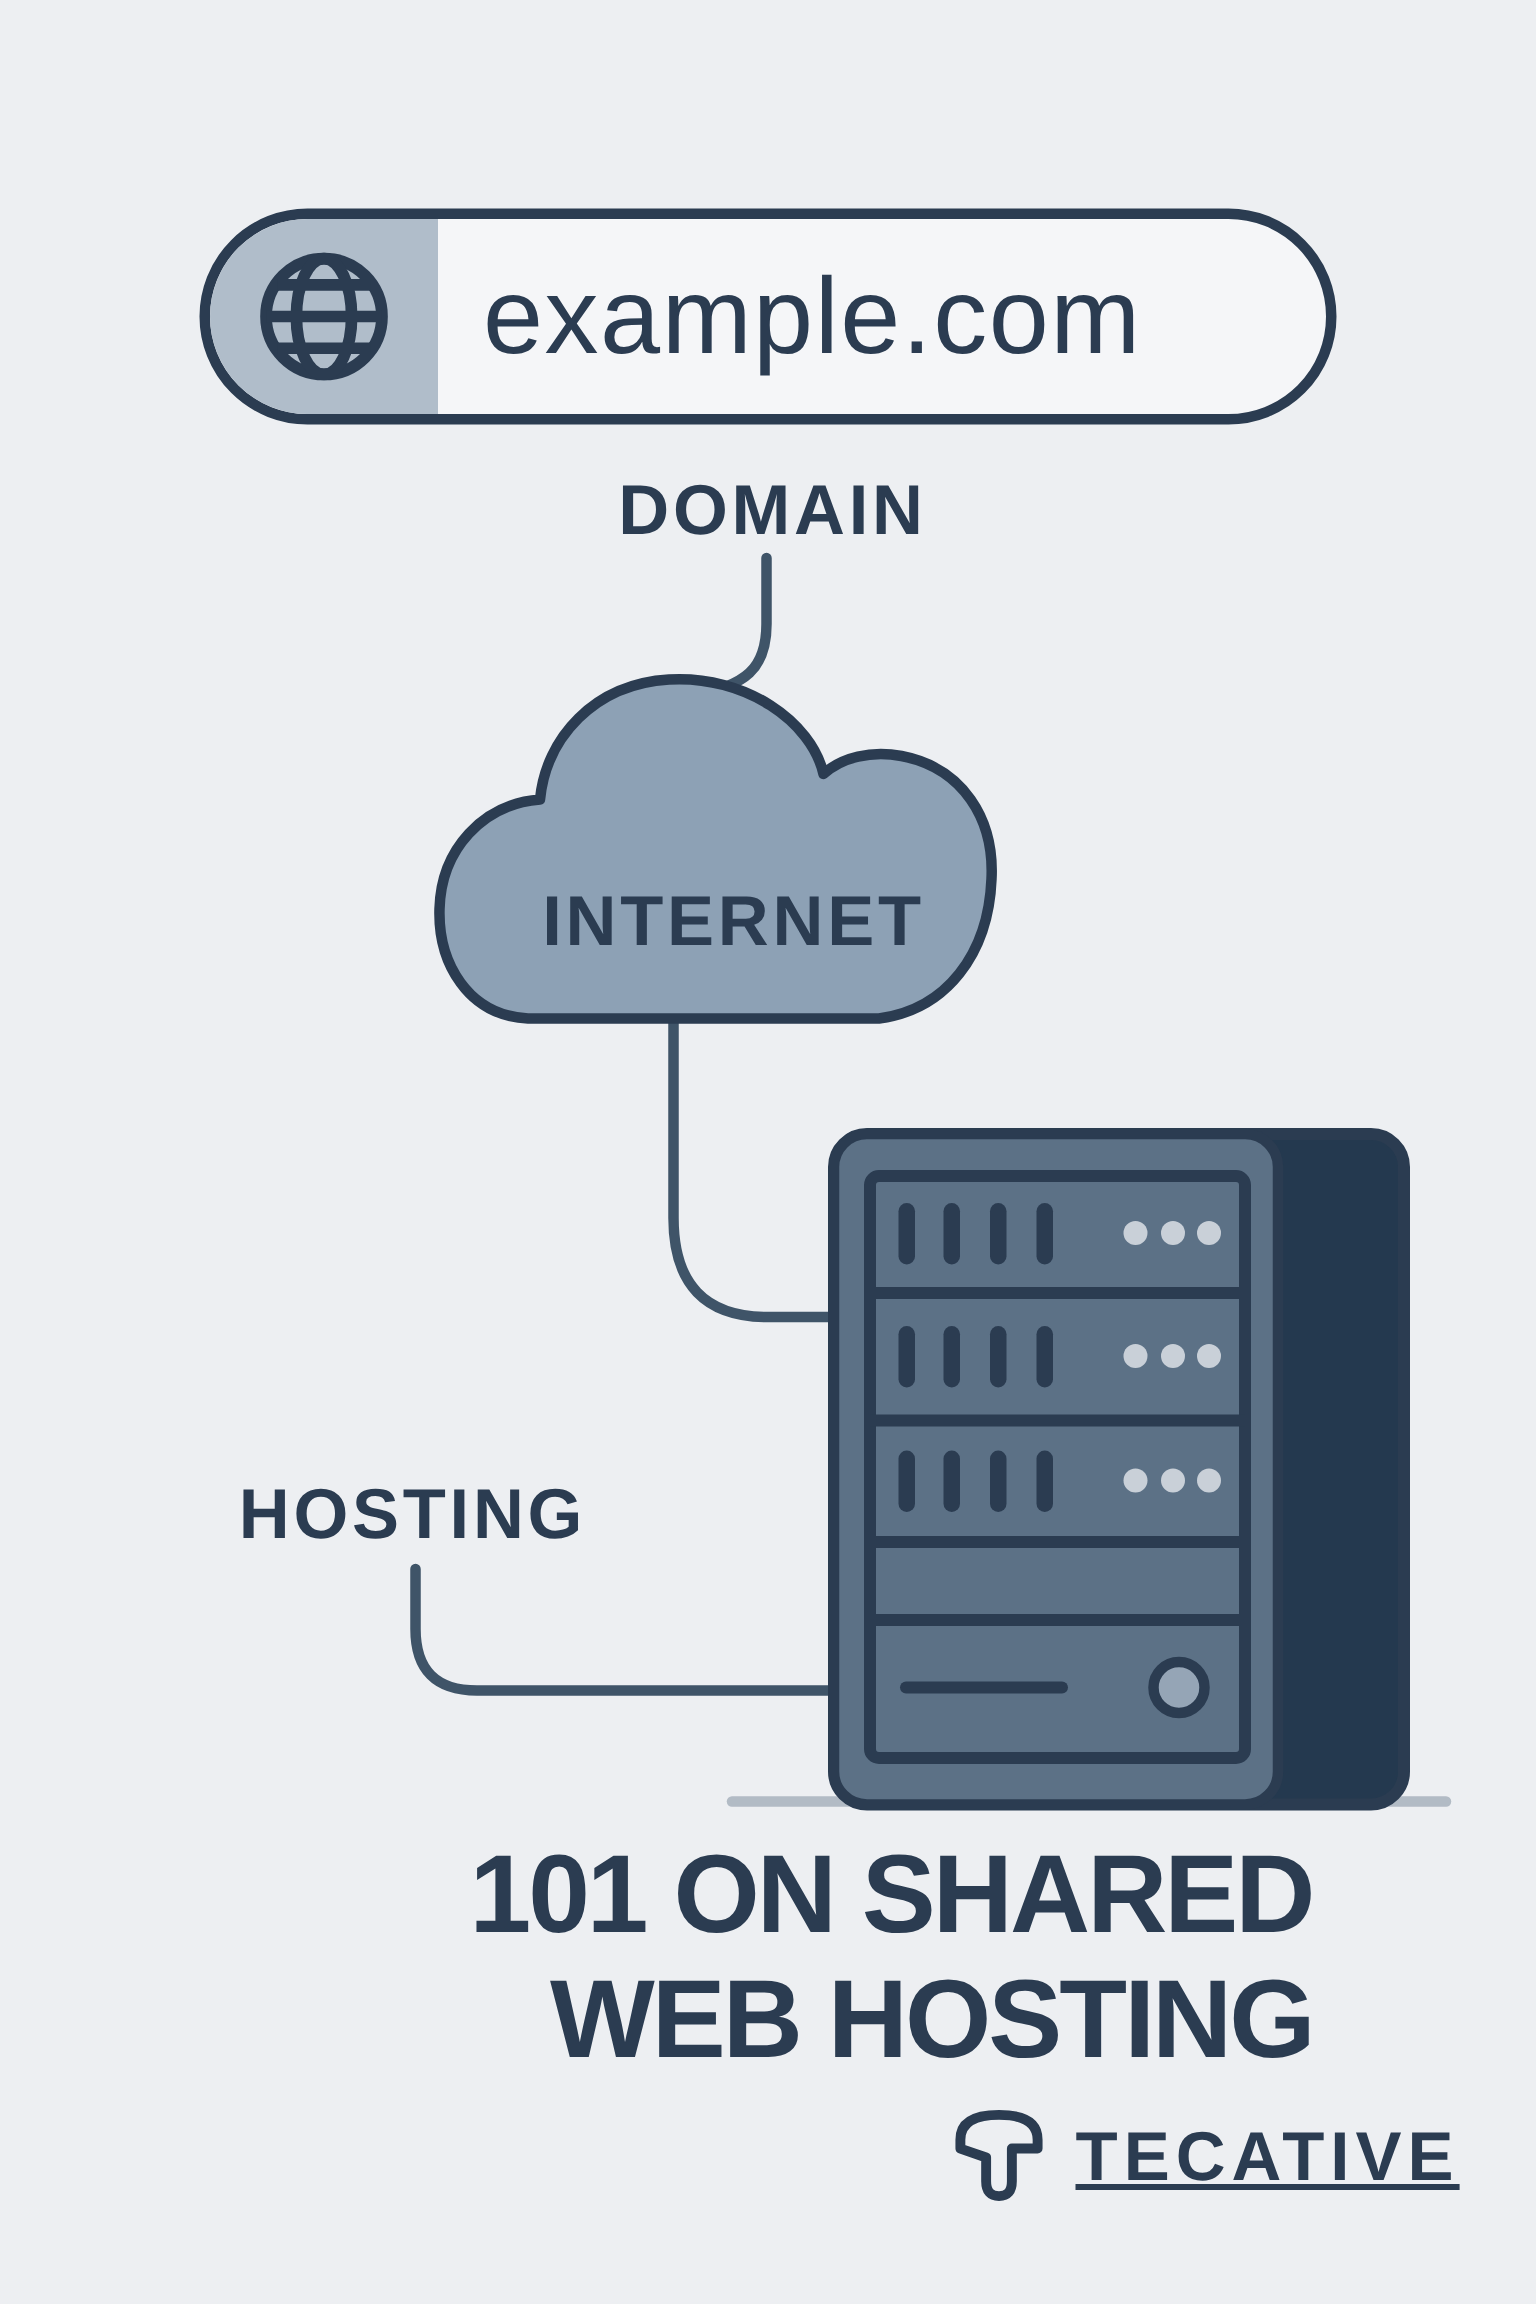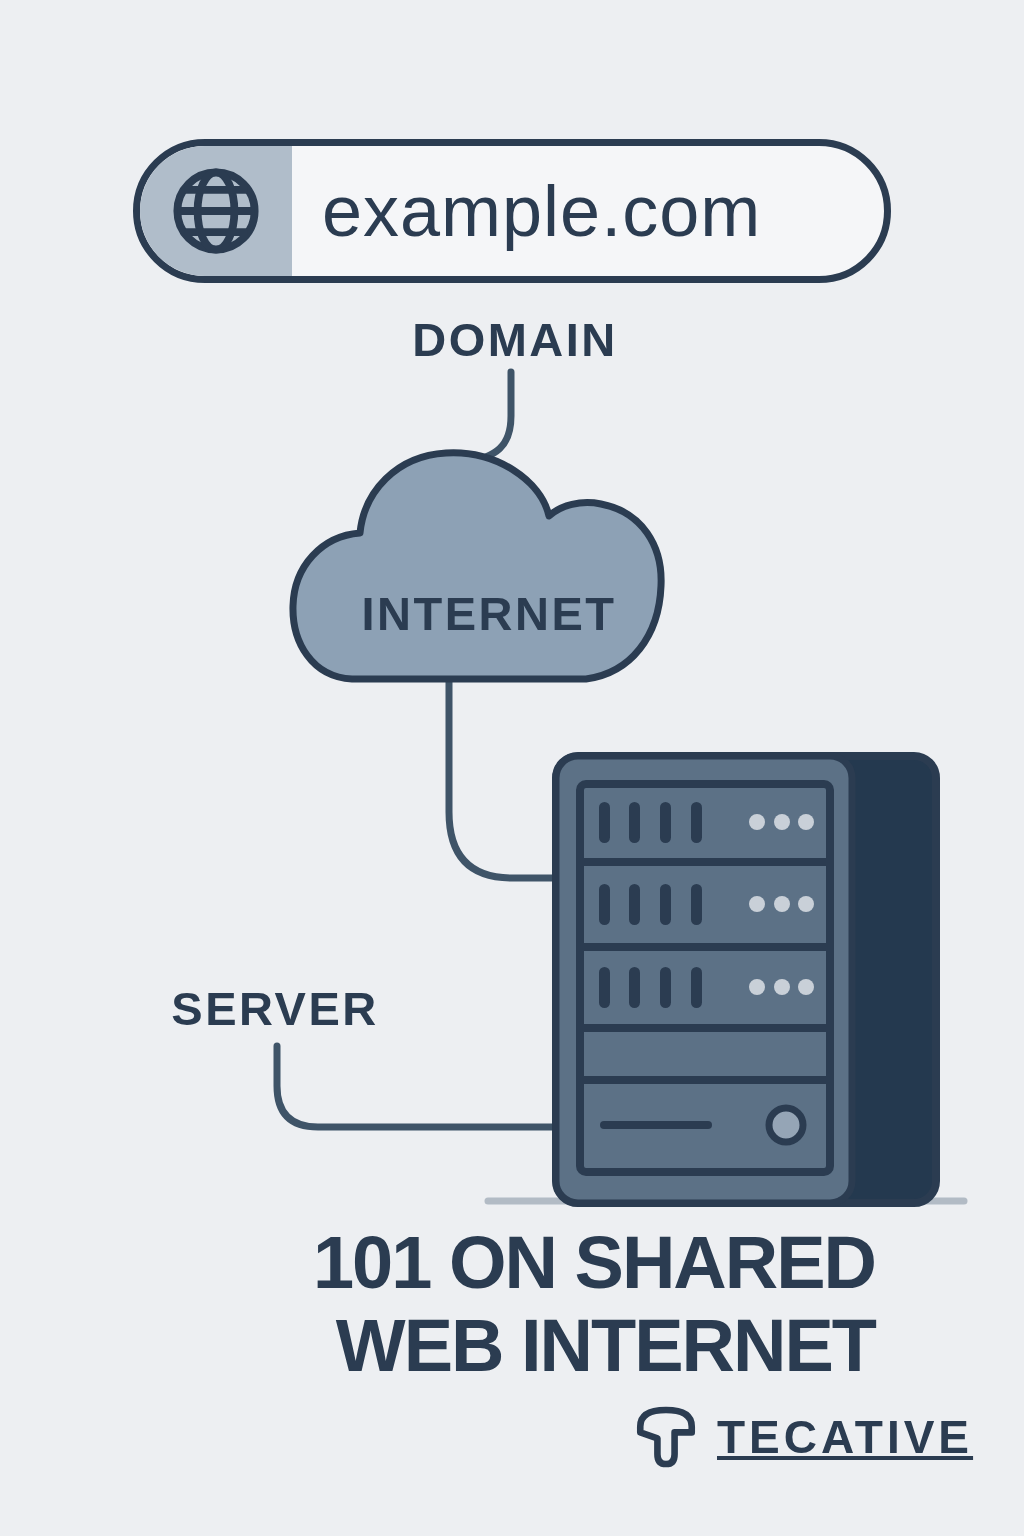--- a/index.html
+++ b/index.html
@@ -122,25 +122,25 @@
         <line x1="8" y1="50" x2="92" y2="50"></line>
         <line x1="16" y1="27" x2="84" y2="27"></line>
         <line x1="16" y1="73" x2="84" y2="73"></line>
       </svg>
     </div>
     <div class="url-text">example.com</div>
   </div>
 
   <div class="label label-internet">INTERNET</div>
   <div class="label label-domain">DOMAIN</div>
-  <div class="label label-server">SERVER</div>
+  <div class="label label-server">HOSTING</div>
 
   <div class="title">
     <div>101 ON SHARED</div>
-    <div>WEB INTERNET</div>
+    <div>WEB HOSTING</div>
   </div>
 
   <div class="brand">
     <svg class="brand-icon" viewBox="0 0 100 104">
       <path d="M 11 45 L 11 36 Q 11 11 50 11 Q 89 11 89 36 L 89 45 L 63 45 L 63 78
                Q 63 93 50 93 Q 37 93 37 78 L 37 54 Z"></path>
     </svg>
     <div class="brand-name">TECATIVE</div>
   </div>
 

